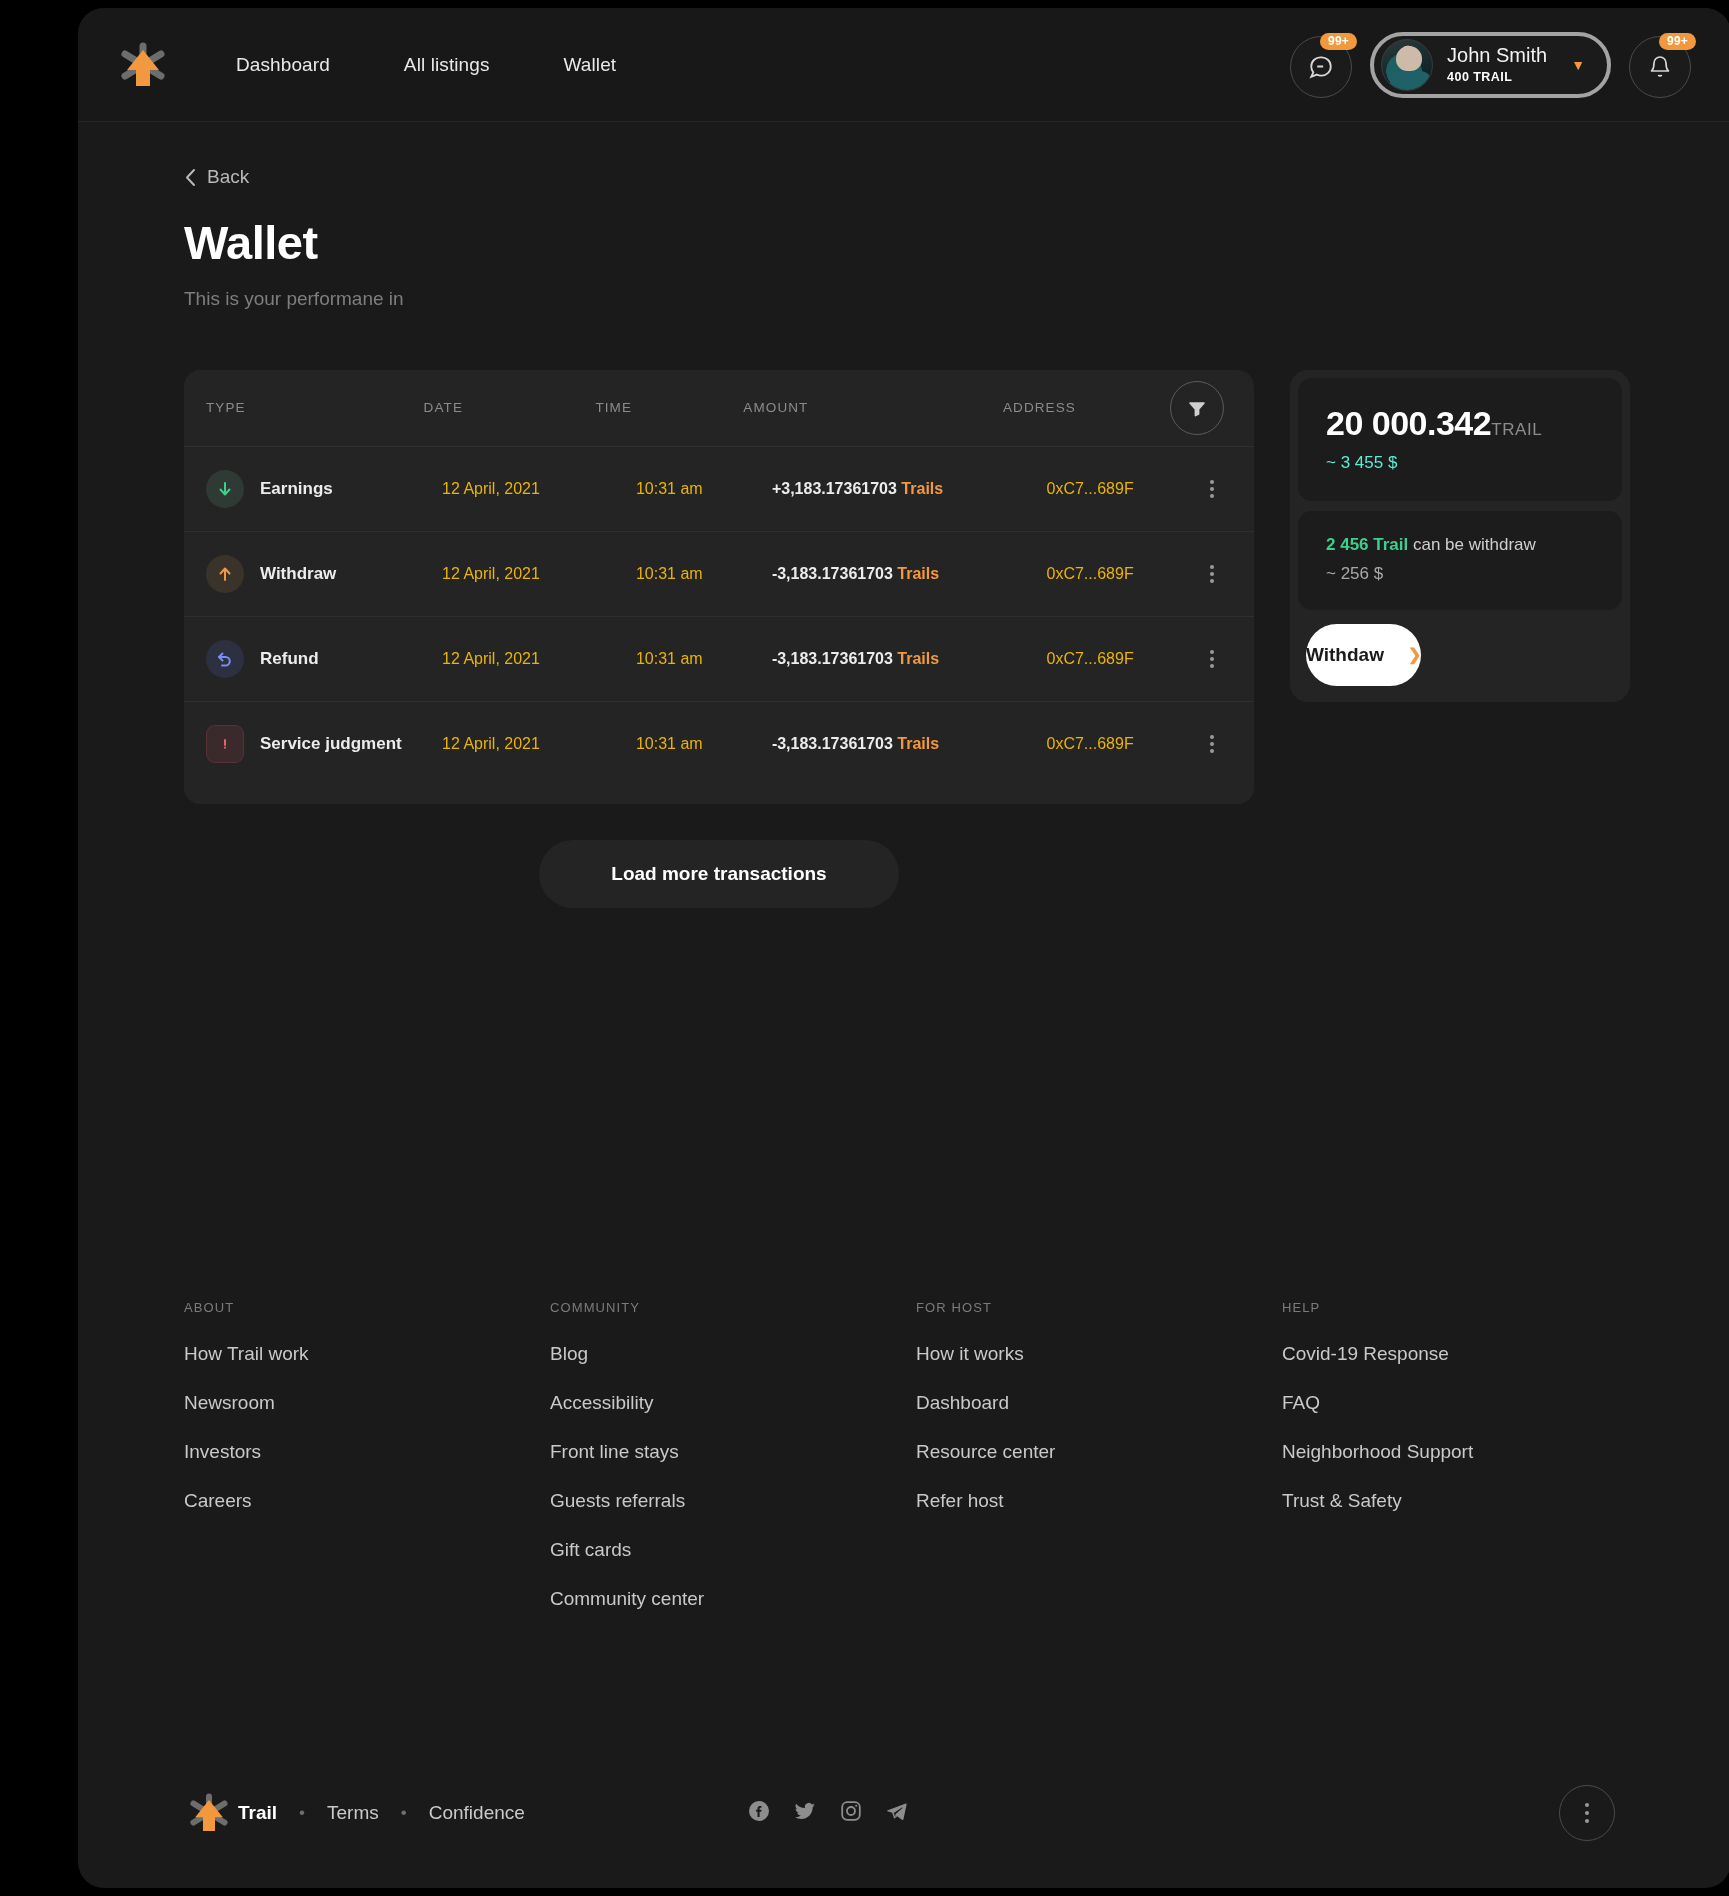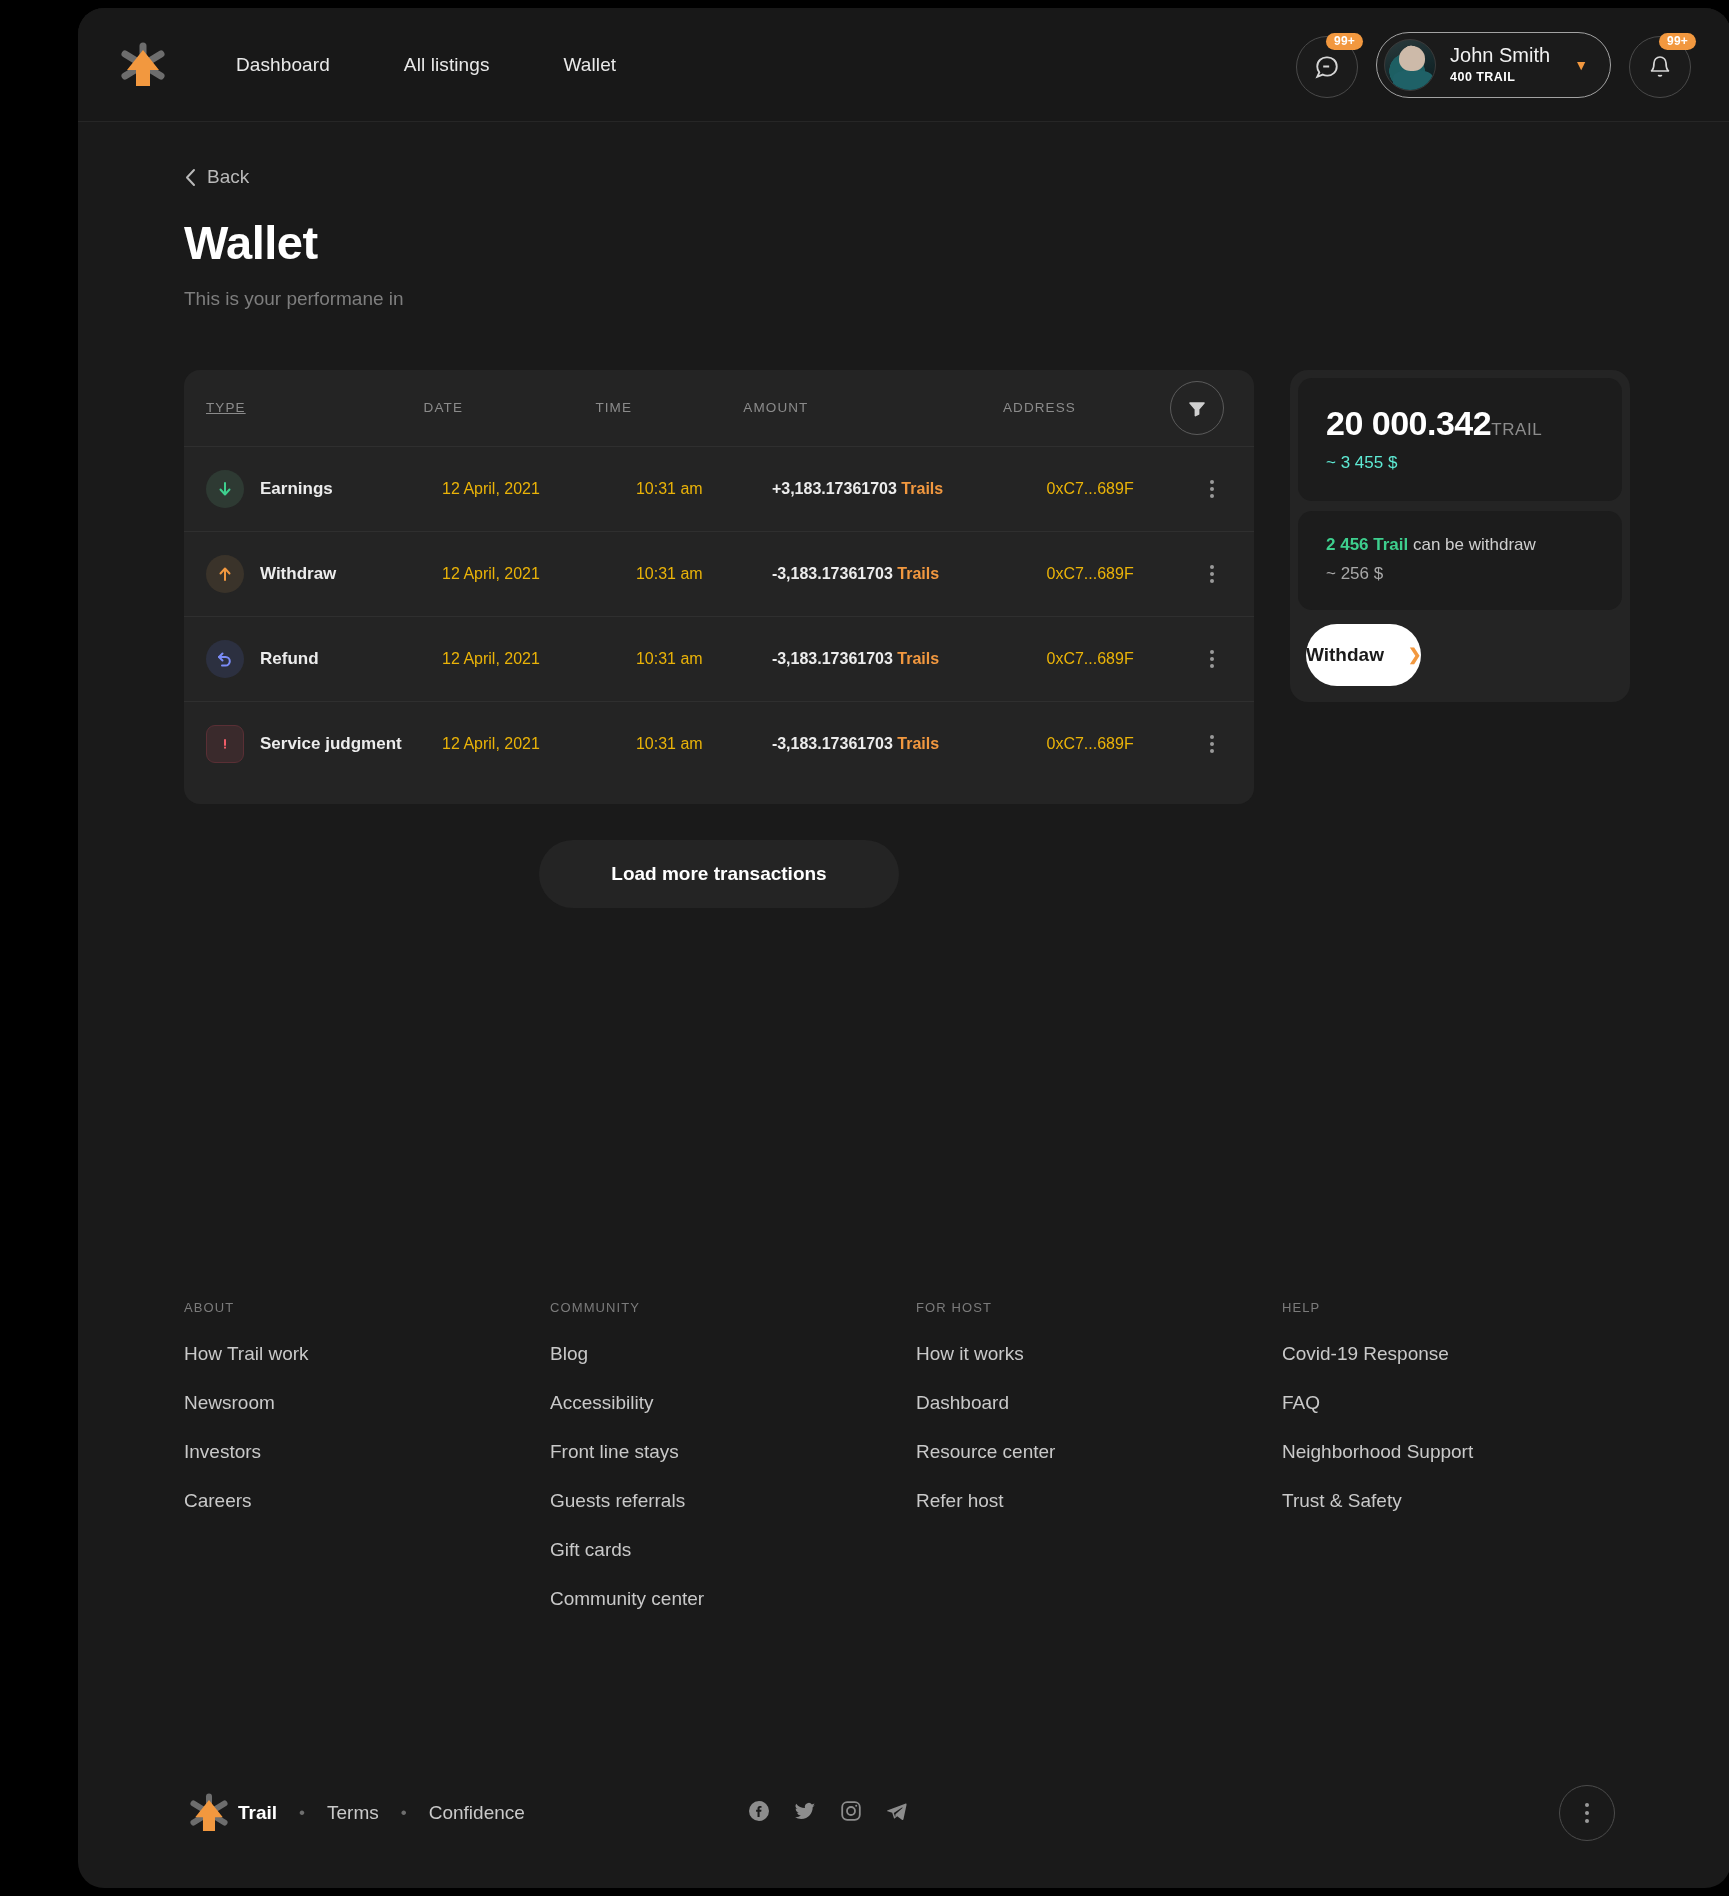--- a/index.html
+++ b/index.html
@@ -86,21 +86,21 @@
     font-weight: bold;
     border-radius: 10px;
     padding: 2px 8px 3px;
     line-height: 1;
     letter-spacing: .2px;
   }
   .user-pill {
     display: flex;
     align-items: center;
     gap: 14px;
-    border: 1px solid #a3a3a3;
+    border: 4px solid #a3a3a3;
     border-radius: 40px;
     padding: 6px 22px 6px 7px;
     background: #1b1b1b;
     height: 66px;
   }
   .avatar {
     width: 52px;
     height: 52px;
     border-radius: 50%;
     flex: 0 0 auto;
@@ -178,21 +178,21 @@
     height: 76px;
     padding: 0 30px 0 22px;
     position: relative;
   }
   .th {
     color: #8b8b8b;
     font-size: 13.5px;
     letter-spacing: 1.1px;
     font-weight: normal;
   }
-  .c-type { width: 228px; padding-left: 0; text-decoration: underline; }
+  .c-type { width: 228px; padding-left: 0; }
   .c-date { width: 180px; }
   .c-time { width: 155px; }
   .c-amount { width: 272px; }
   .c-address { width: 175px; }
   .c-menu { flex: 1; display: flex; justify-content: flex-end; }
   .filter-btn {
     width: 54px; height: 54px;
     border: 1px solid #5b5b5b;
     border-radius: 50%;
     display: flex; align-items: center; justify-content: center;

